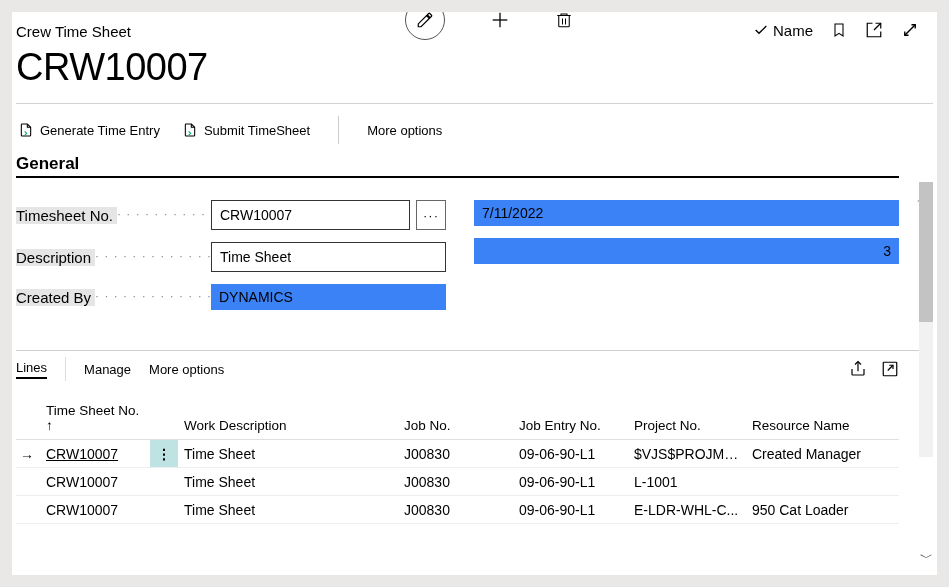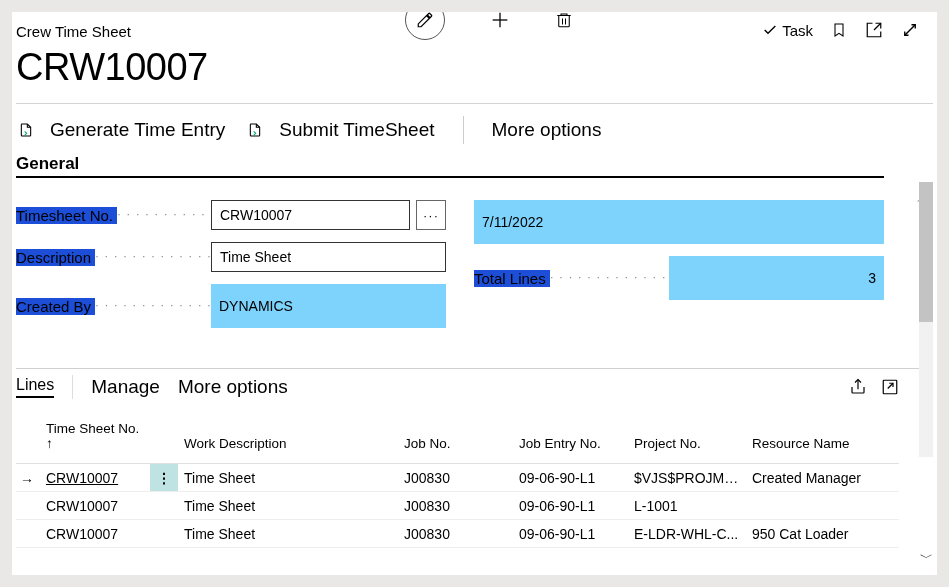--- a/index.html
+++ b/index.html
@@ -58,61 +58,61 @@
     .content {
       padding: 0 4px;
     }
     .hr1 { border-top: 1px solid #d3d3d3; margin: 0 0 8px 0; }
     .actions {
       display: flex;
       align-items: center;
       padding: 4px 0 6px 2px;
       gap: 22px;
     }
-    .action-btn { display:flex; align-items:center; gap:16px; font-size:19px; cursor:pointer; }
+    .action-btn { display:flex; align-items:center; gap:6px; font-size:13px; cursor:pointer; }
     .vline { width:1px; height:28px; background:#ccc; margin: 0 6px; }
     .section-title {
       font-size: 17px;
       font-weight: 700;
       padding: 4px 0 2px 0;
       border-bottom: 2px solid #000;
       display: inline-block;
       width: 100%;
     }
     .section-wrap {
-      padding-right: 49px;
+      padding-right: 34px;
     }
     .fields {
       display: flex;
       gap: 28px;
       padding: 22px 0 10px 0;
     }
     .col { flex:1; display:flex; flex-direction:column; gap:12px; }
     .field-row { display:flex; align-items:center; }
     .field-label { width: 195px; font-size:15px; position:relative; white-space:nowrap; overflow:hidden; }
     .field-label::after {
       content: " · · · · · · · · · · · · · · · · · · · · · ·";
       color:#888;
       letter-spacing: 1px;
       font-size: 12px;
       position: absolute;
     }
-    .field-label span { background:#1d4ed8; padding-right:4px; position:relative; z-index:1;}
+    .field-label span { background:#e5e5e5; padding-right:4px; position:relative; z-index:1;}
     .field-input {
       flex:1;
       height: 30px;
       border: 1px solid #333;
       padding: 0 8px;
       font-size: 14px;
       font-family: inherit;
     }
     .field-readonly {
       flex:1;
-      height: 44px;
-      background: #7dd3fc;
+      height: 26px;
+      background: #3b82f6;
       border: none;
       padding: 0 8px;
       display:flex;
       align-items:center;
       font-size:14px;
     }
     .field-readonly.right { justify-content:flex-end; }
     .lookup-group { display:flex; flex:1; gap:6px; align-items:center; }
     .lookup-btn {
       width:30px; height:30px;
@@ -123,34 +123,34 @@
       letter-spacing:1px;
     }
     .spacer { height: 30px; }
     .lines-bar {
       display:flex;
       align-items:center;
       border-top: 1px solid #d0d0d0;
       padding: 6px 34px 6px 0;
       gap: 18px;
     }
-    .lines-title { font-size:16px; border-bottom: 2px solid #000; padding-bottom:2px;}
+    .lines-title { font-size:13px; border-bottom: 2px solid #000; padding-bottom:2px;}
     .vline2 { width:1px; height:24px; background:#ddd; }
     .lines-right { margin-left:auto; display:flex; gap:14px;}
     table {
       border-collapse: collapse;
       width: 100%;
       margin-top: 6px;
       table-layout: fixed;
     }
     th {
       text-align:left;
       font-weight:400;
       font-size:13.5px;
-      padding: 10px 6px 12px 6px;
+      padding: 10px 6px 6px 6px;
       vertical-align: bottom;
       border-bottom: 1px solid #e0e0e0;
     }
     th.th-first { width: 156px; padding-left: 30px;}
     td {
       padding: 4px 6px;
       font-size:14px;
       border-bottom: 1px solid #eee;
       white-space:nowrap;
       overflow:hidden;
@@ -203,21 +203,21 @@
             <line x1="14" y1="10" x2="14" y2="18"></line>
           </svg>
       </div>
     </div>
 
     <div class="top-right">
       <div class="saved">
         <svg width="16" height="16" viewBox="0 0 24 24" fill="none" stroke="#000" stroke-width="2">
             <polyline points="4 12 9 17 20 6"></polyline>
           </svg>
-        <span>Task</span>
+        <span>Name</span>
       </div>
       <div>
         <svg width="16" height="20" viewBox="0 0 24 24" fill="none" stroke="#000" stroke-width="1.6">
             <path d="M6 3h12v18l-6-4-6 4V3z"></path>
           </svg>
       </div>
       <div>
         <svg width="18" height="18" viewBox="0 0 24 24" fill="none" stroke="#000" stroke-width="1.6">
             <path d="M14 3h7v7"></path>
             <path d="M21 3l-9 9"></path>
@@ -281,21 +281,20 @@
           <div class="field-row">
             <div class="field-label"><span>Created By</span></div>
             <div class="field-readonly">DYNAMICS</div>
           </div>
         </div>
         <div class="col">
           <div class="field-row">
             <div class="field-readonly">7/11/2022</div>
           </div>
           <div class="field-row">
-            <div class="field-label"><span>Total Lines</span></div>
             <div class="field-readonly right">3</div>
           </div>
         </div>
       </div>
     </div>
 
     <div class="spacer"></div>
 
     <div class="lines-bar">
       <div class="lines-title">Lines</div>

